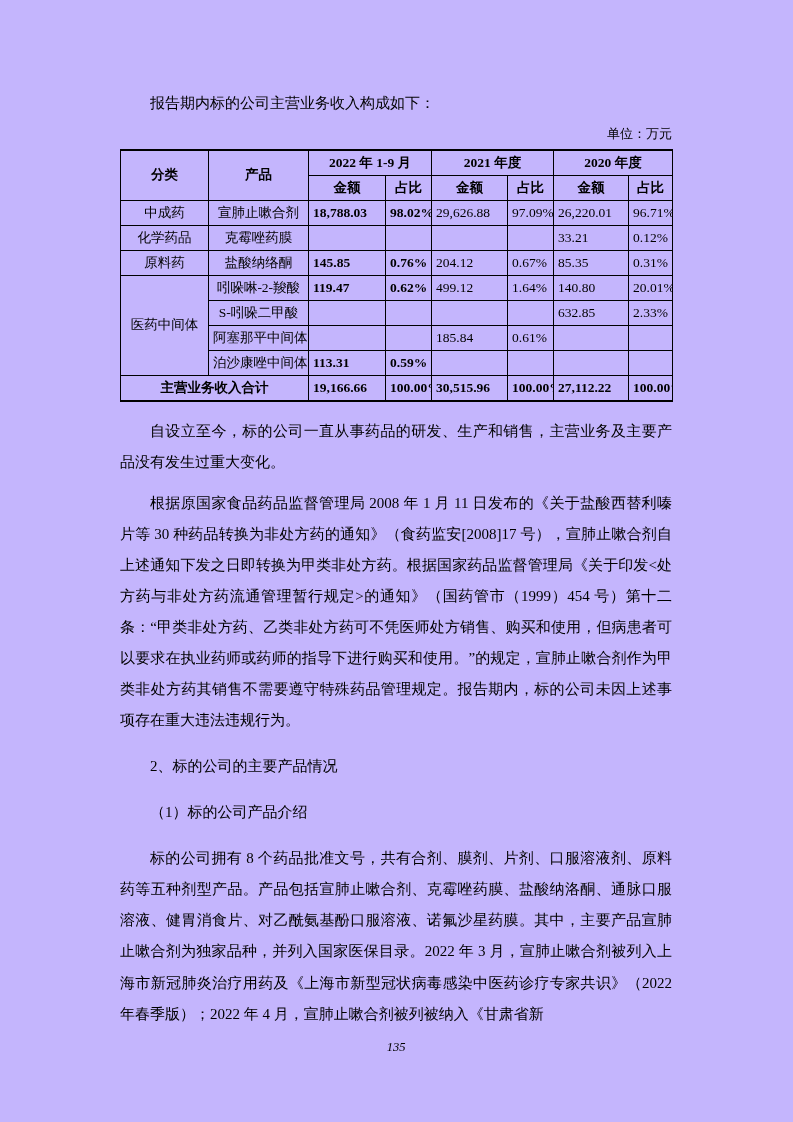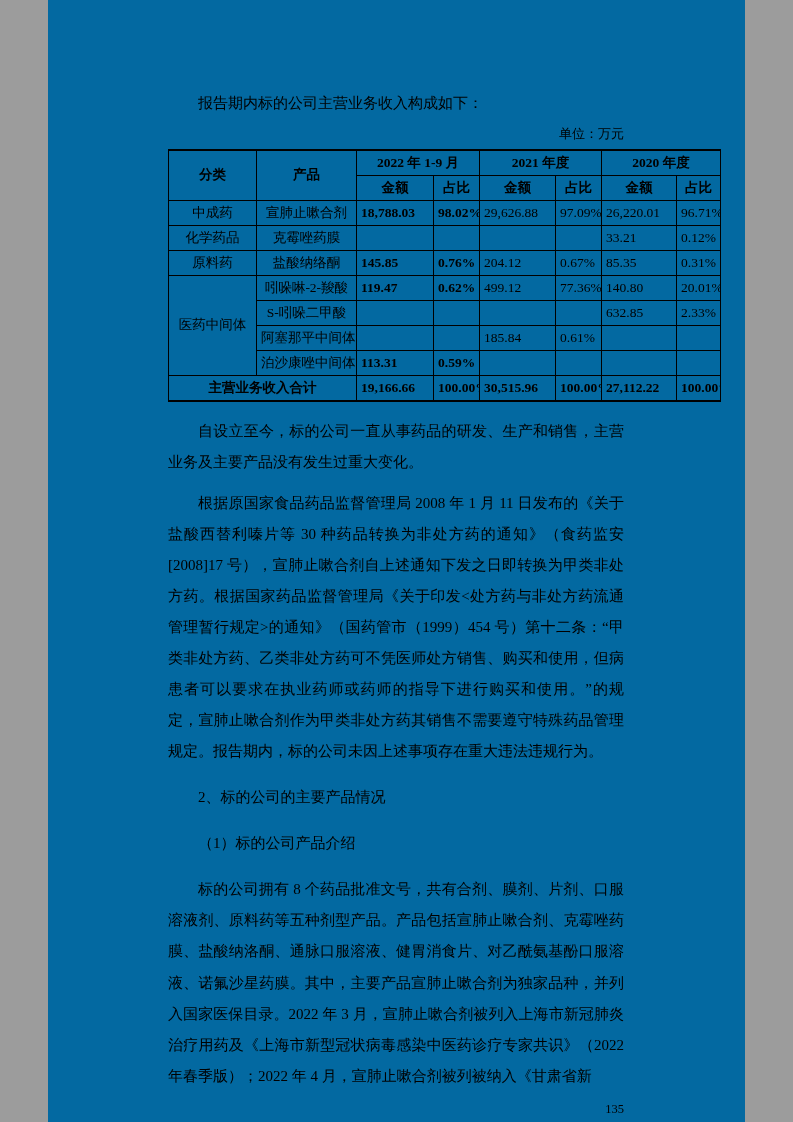--- a/index.html
+++ b/index.html
@@ -1,21 +1,21 @@
 <!DOCTYPE html>
 <html><head>
 <meta charset="utf-8">
 <style>
   html, body { margin: 0; padding: 0; background: #9c9c9c; }
   .page {
     position: relative;
-    width: 697px;
+    width: 793px;
     height: 1122px;
     margin: 0 auto;
-    background: #0369a1;
+    background: #c4b5fd;
     box-sizing: border-box;
     padding: 88px 121px 0 120px;
     font-family: "Liberation Serif", "DejaVu Serif", serif;
     color: #000000;
     overflow: hidden;
   }
   .intro {
     font-size: 15px;
     line-height: 2.05;
     text-indent: 2em;
@@ -57,22 +57,23 @@
   }
   .heading {
     font-size: 15px;
     line-height: 2.07;
     text-indent: 2em;
     margin: 15px 0;
   }
   .first-para { margin-top: 14px; }
   .page-number {
     font-size: 12.5px;
-    text-align: right;
+    text-align: center;
     margin-top: 4px;
+    font-style: italic;
   }
 </style>
 </head>
 <body>
 
 <div class="page">
 
   <p class="intro">报告期内标的公司主营业务收入构成如下：</p>
 
   <div class="unit-label">单位：万元</div>
@@ -135,21 +136,21 @@
         <td class="num">0.67%</td>
         <td class="num">85.35</td>
         <td class="num">0.31%</td>
       </tr>
       <tr>
         <td rowspan="4">医药中间体</td>
         <td>吲哚啉-2-羧酸</td>
         <td class="num b">119.47</td>
         <td class="num b">0.62%</td>
         <td class="num">499.12</td>
-        <td class="num">77.36%</td>
+        <td class="num">1.64%</td>
         <td class="num">140.80</td>
         <td class="num">20.01%</td>
       </tr>
       <tr>
         <td>S-吲哚二甲酸</td>
         <td class="num b"></td>
         <td class="num b"></td>
         <td class="num"></td>
         <td class="num"></td>
         <td class="num">632.85</td>

